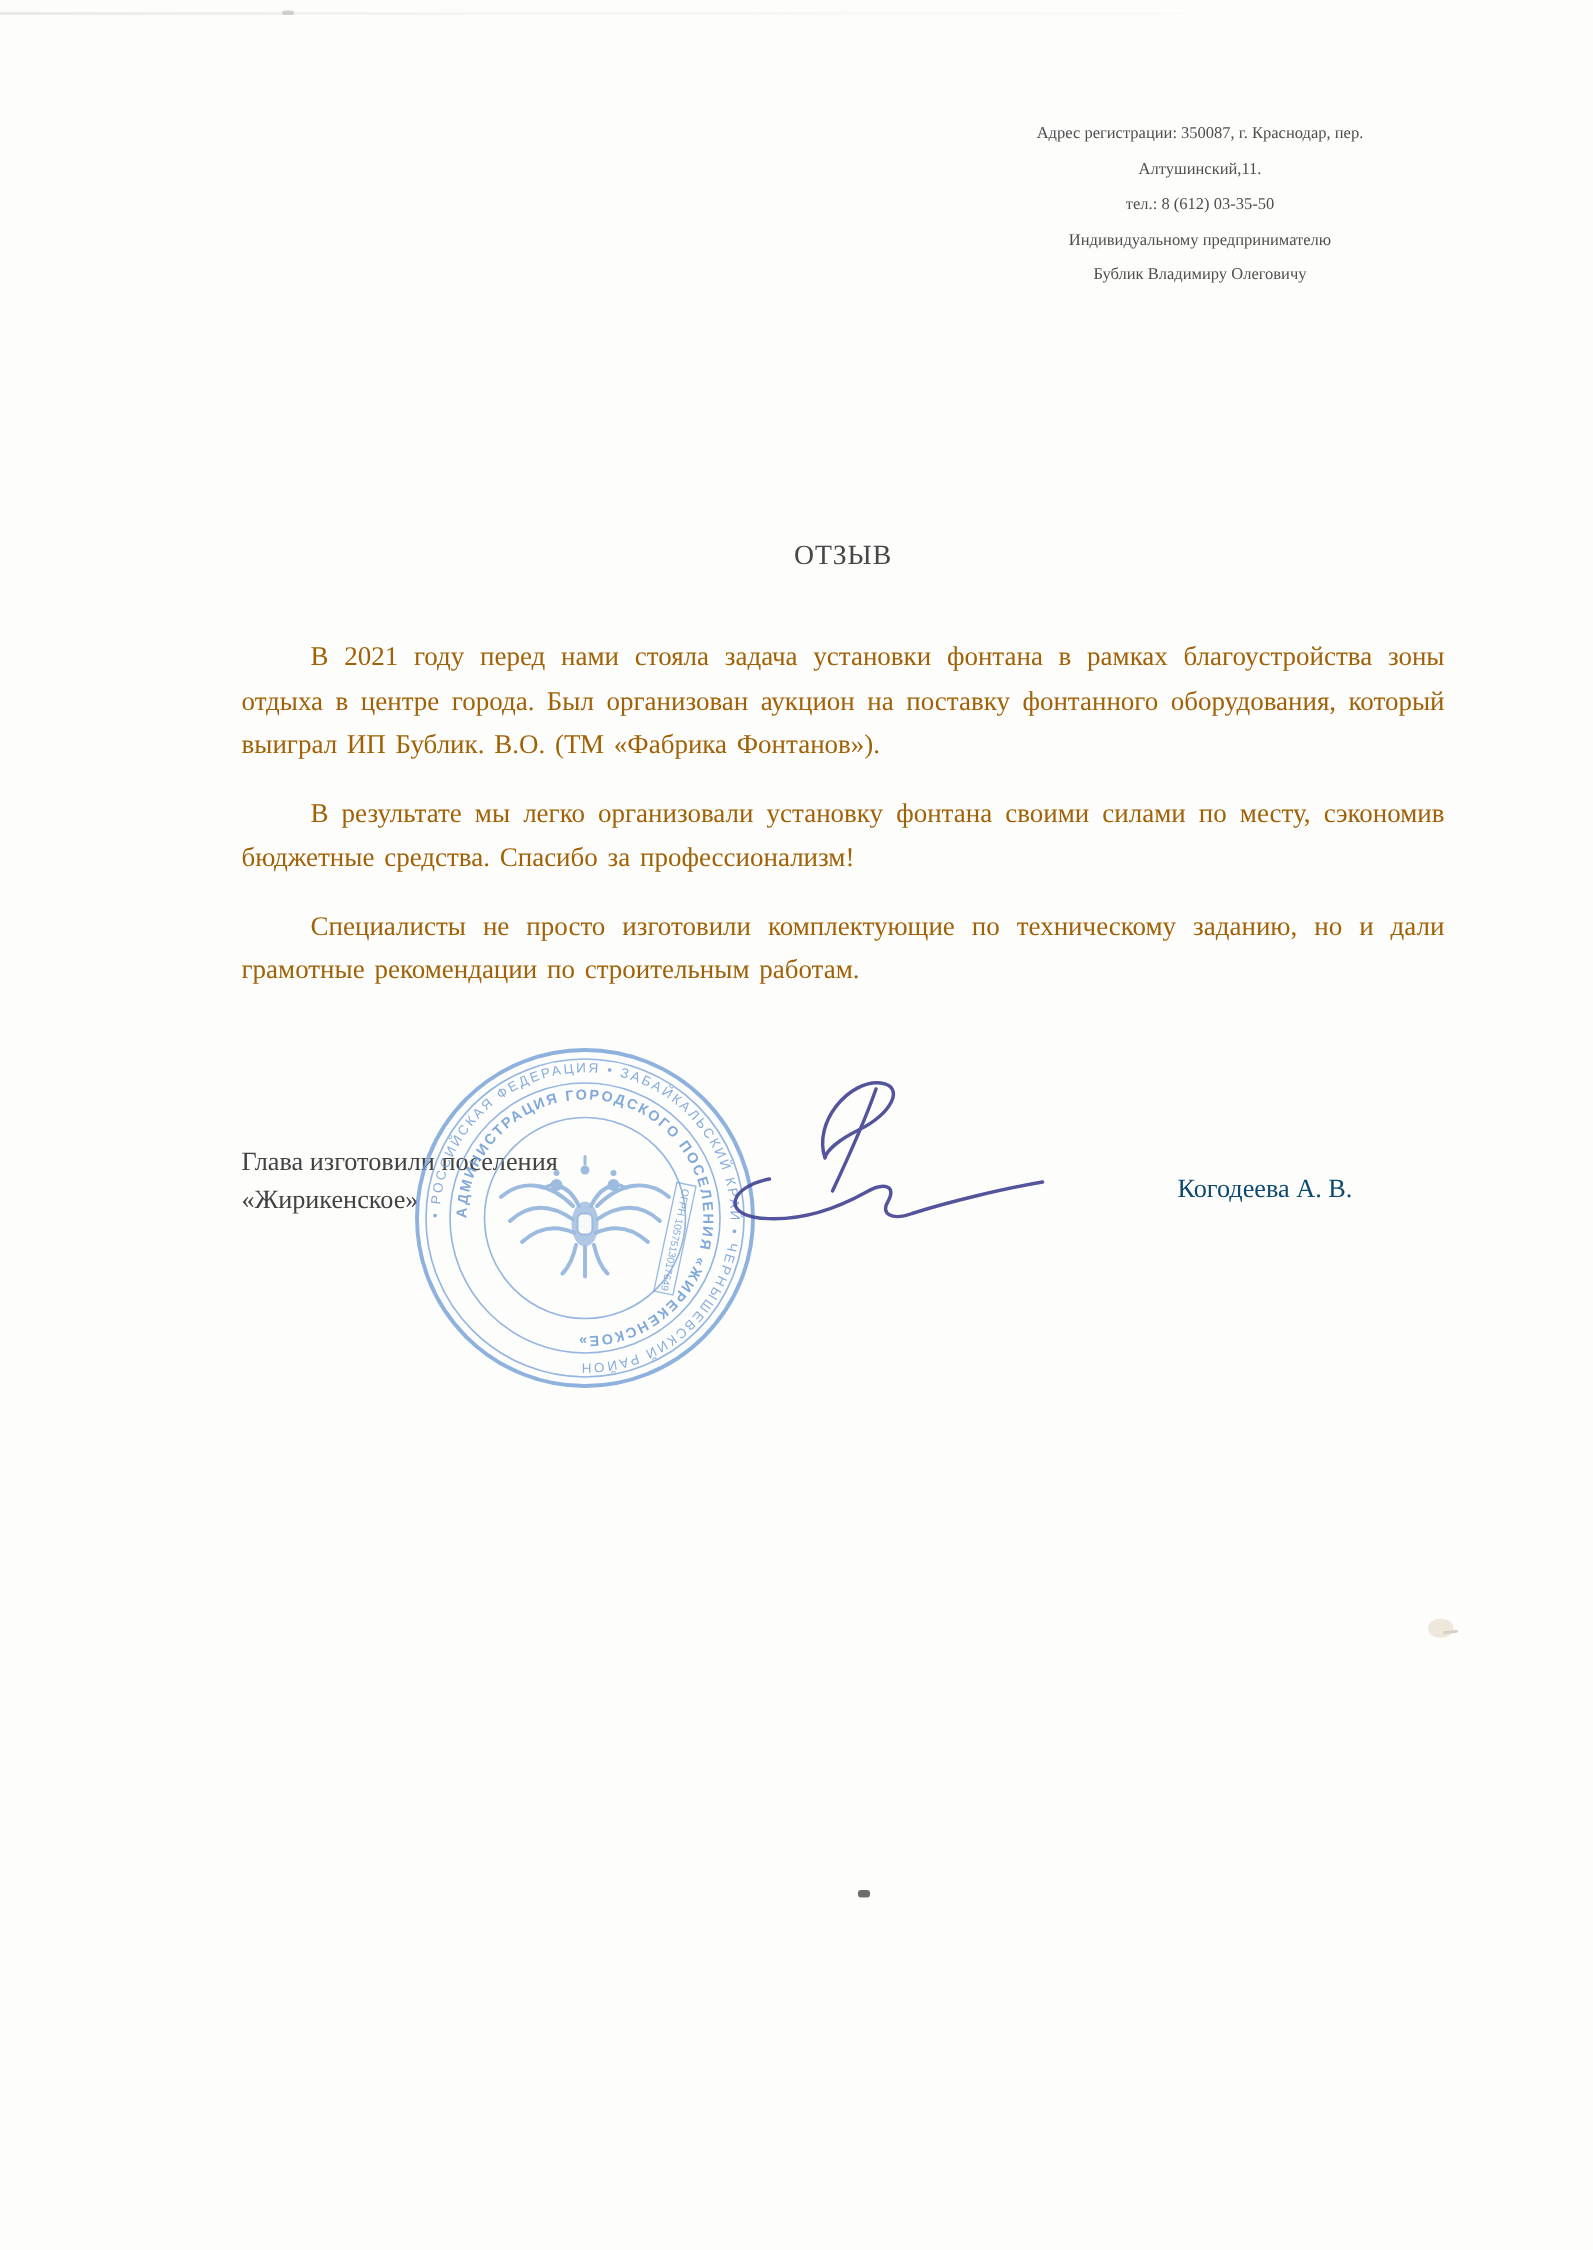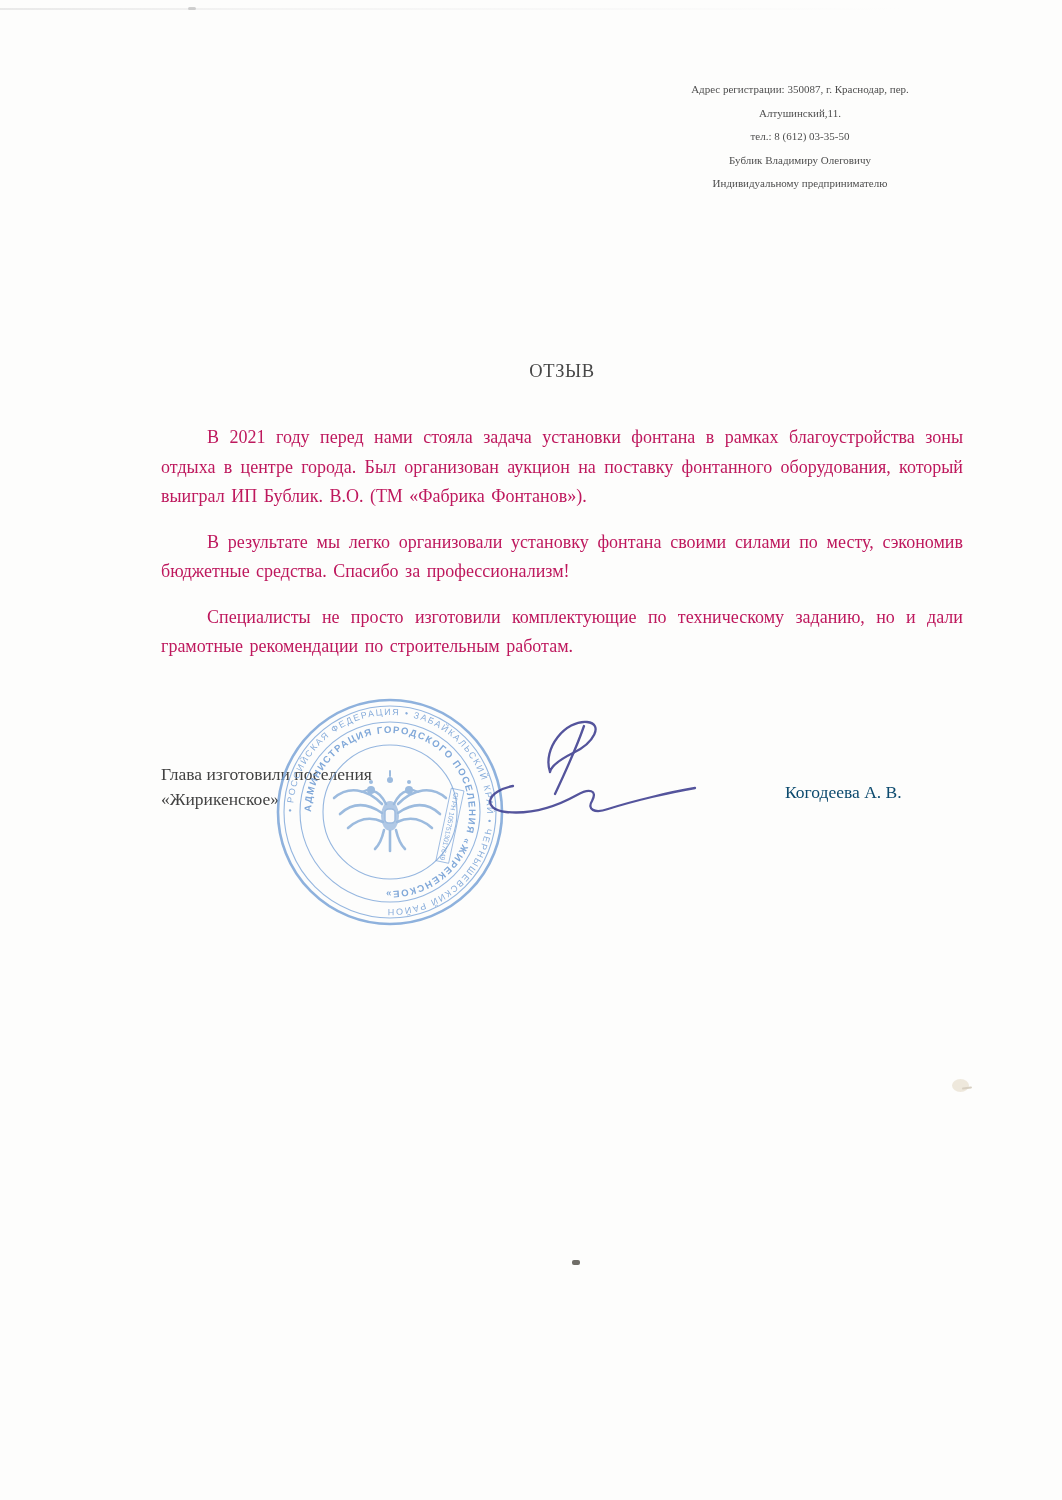--- a/index.html
+++ b/index.html
@@ -26,21 +26,21 @@
   .recipient{
     position:absolute;top:78px;left:598px;width:404px;
     text-align:center;font-size:11px;line-height:23.6px;color:#4e4e4e;
   }
   .doc-title{
     position:absolute;top:351px;left:161px;width:802px;
     text-align:center;font-size:18.5px;letter-spacing:.6px;color:#474747;margin-top:10px;
   }
   .doc-body{
     position:absolute;top:423px;left:161px;width:802px;
-    font-size:18px;line-height:29.5px;color:#be185d;text-align:justify;
+    font-size:18px;line-height:29.5px;color:#a16207;text-align:justify;
   }
   .doc-body p{margin:0 0 16px 0;text-indent:46px;word-spacing:2px;}
   .signoff-left{
     position:absolute;top:762px;left:161px;
     font-size:17.5px;line-height:25px;color:#424242;
   }
   .signoff-name{
     position:absolute;top:782px;left:785px;
     font-size:17.5px;color:#0c4a6e;
   }
@@ -60,22 +60,22 @@
   <div class="scan-topline"></div>
   <div class="scan-topdot"></div>
   <div class="speck-smudge"></div>
   <div class="speck-tilde"></div>
   <div class="speck-dark"></div>
 
   <div class="recipient">
     <div>Адрес регистрации: 350087, г. Краснодар, пер.</div>
     <div>Алтушинский,11.</div>
     <div>тел.: 8 (612) 03-35-50</div>
+    <div>Индивидуальному предпринимателю</div>
     <div>Бублик Владимиру Олеговичу</div>
-    <div>Индивидуальному предпринимателю</div>
   </div>
 
   <div class="doc-title">ОТЗЫВ</div>
 
   <div class="doc-body">
     <p>В 2021 году перед нами стояла задача установки фонтана в рамках благоустройства зоны отдыха в центре города. Был организован аукцион на поставку фонтанного оборудования, который выиграл ИП Бублик. В.О. (ТМ «Фабрика Фонтанов»).</p>
     <p>В результате мы легко организовали установку фонтана своими силами по месту, сэкономив бюджетные средства. Спасибо за профессионализм!</p>
     <p>Специалисты не просто изготовили комплектующие по техническому заданию, но и дали грамотные рекомендации по строительным работам.</p>
   </div>
 

